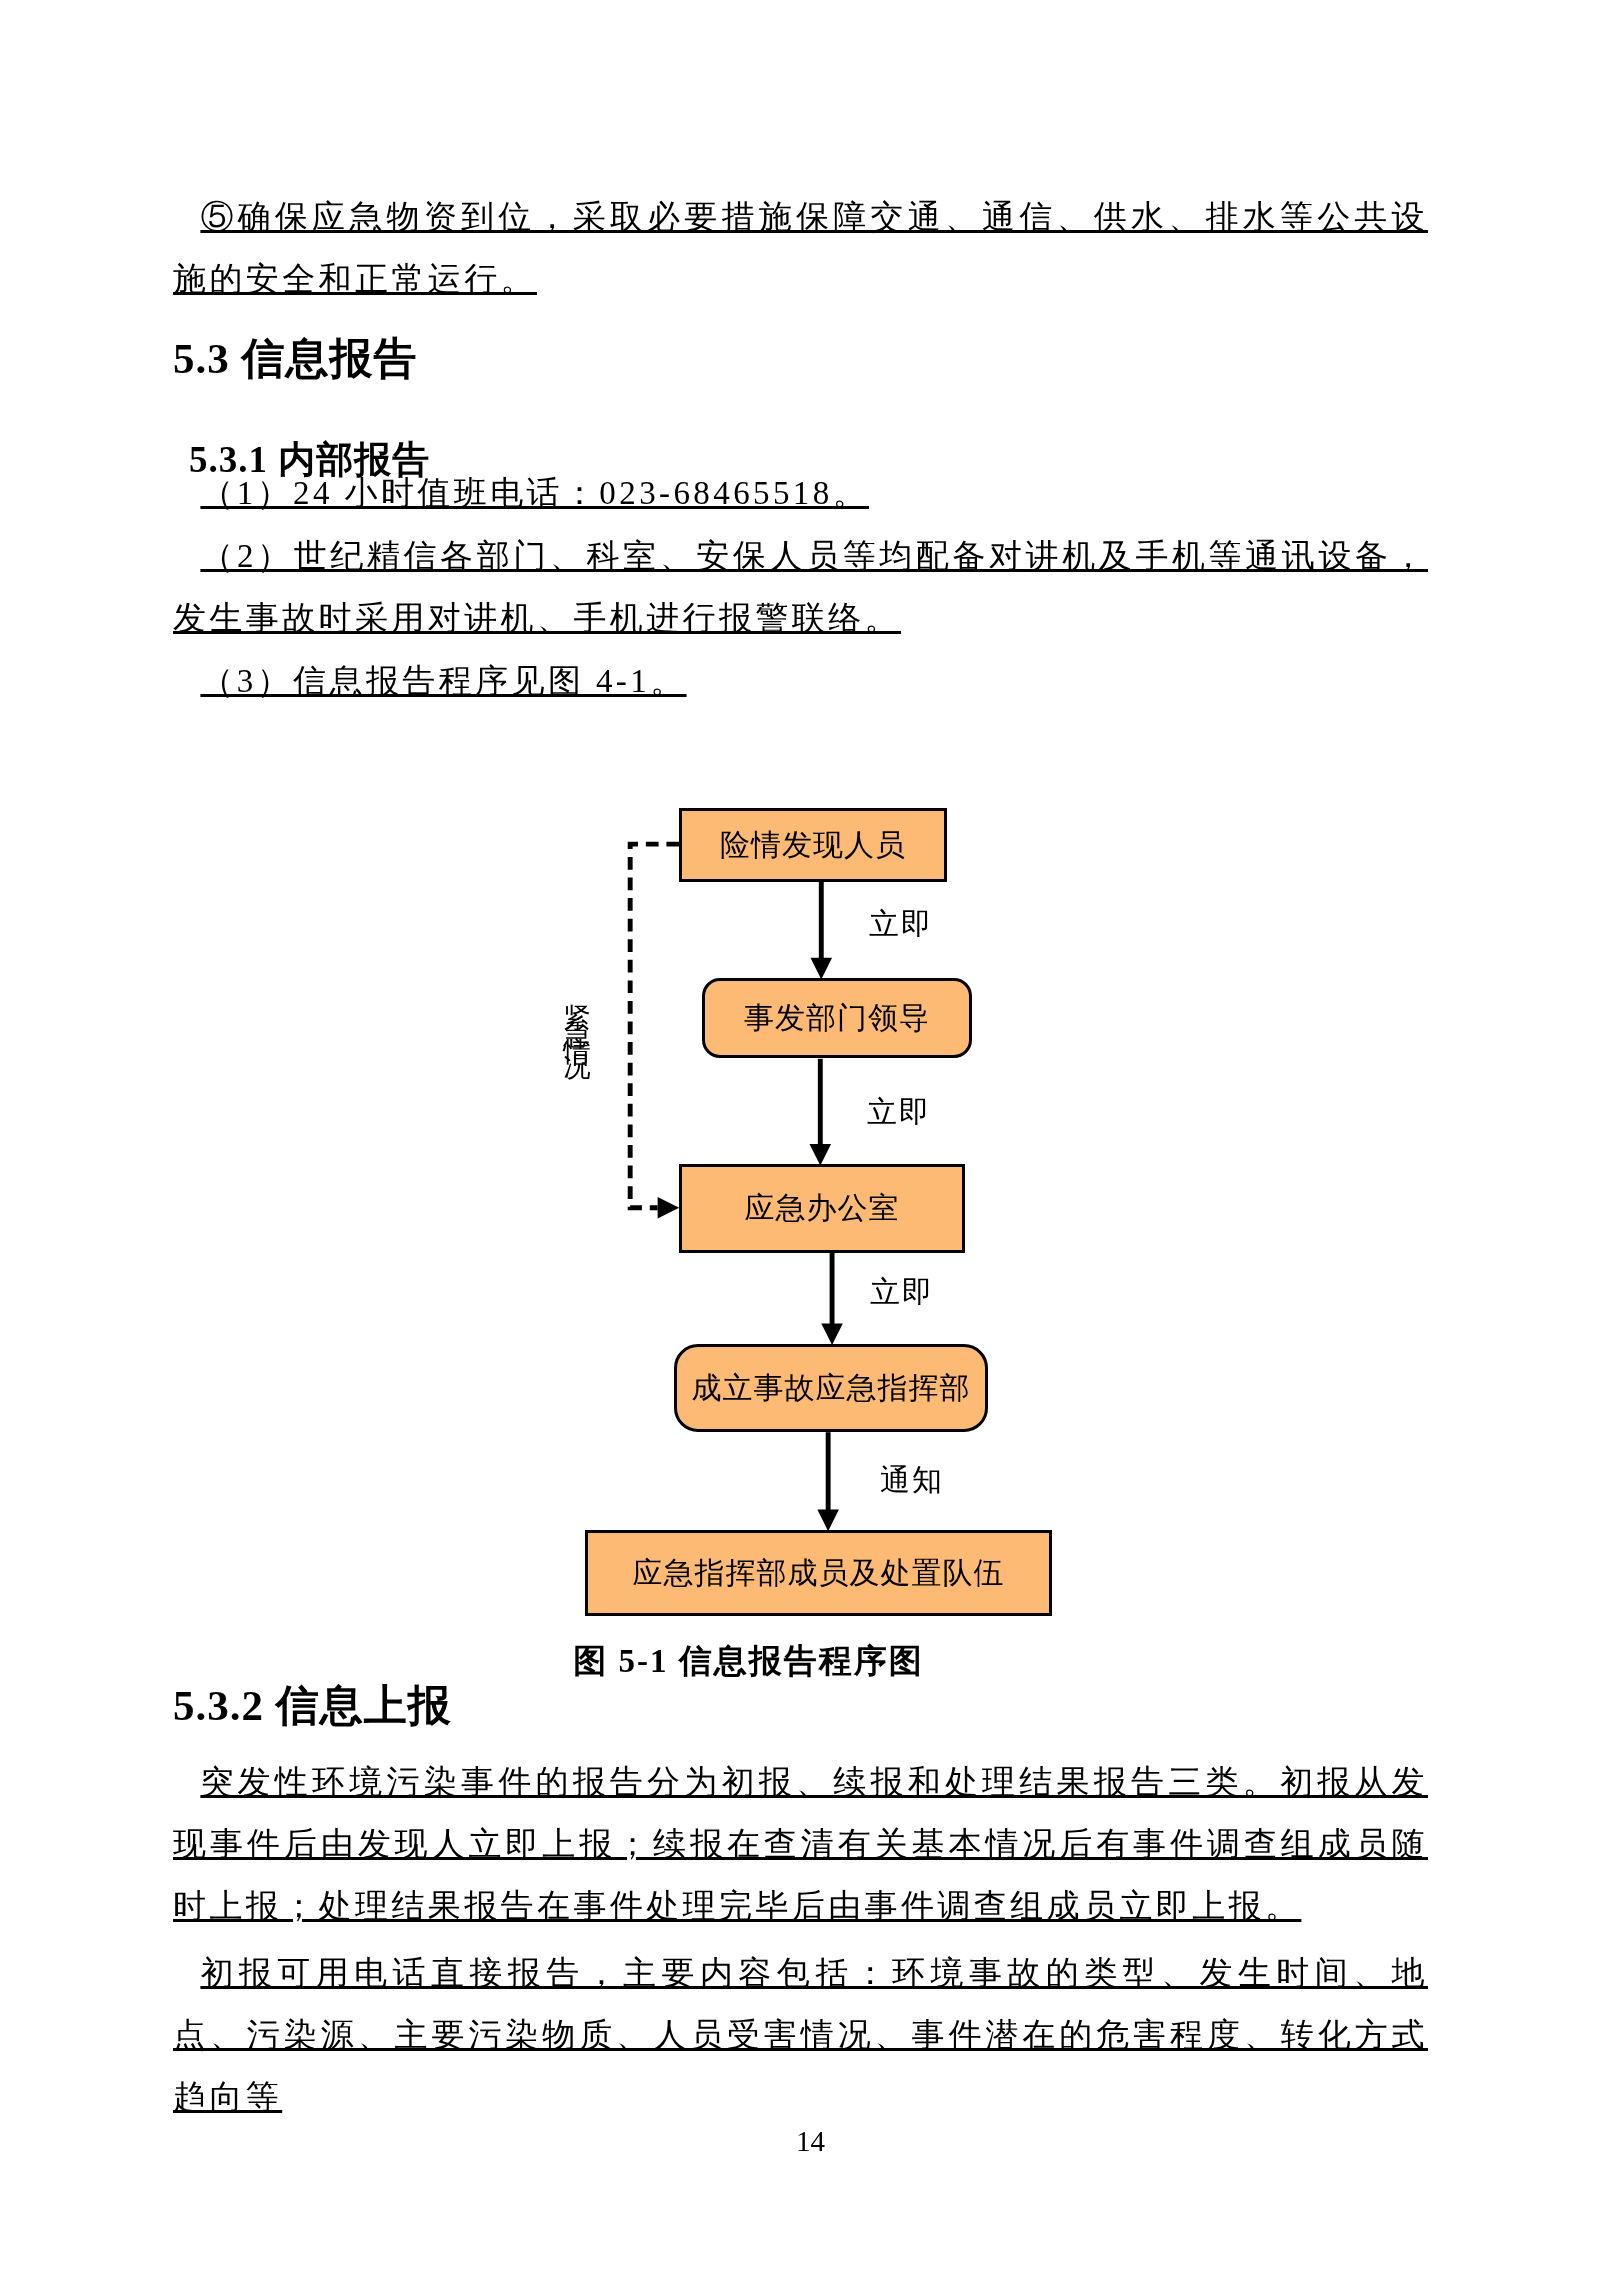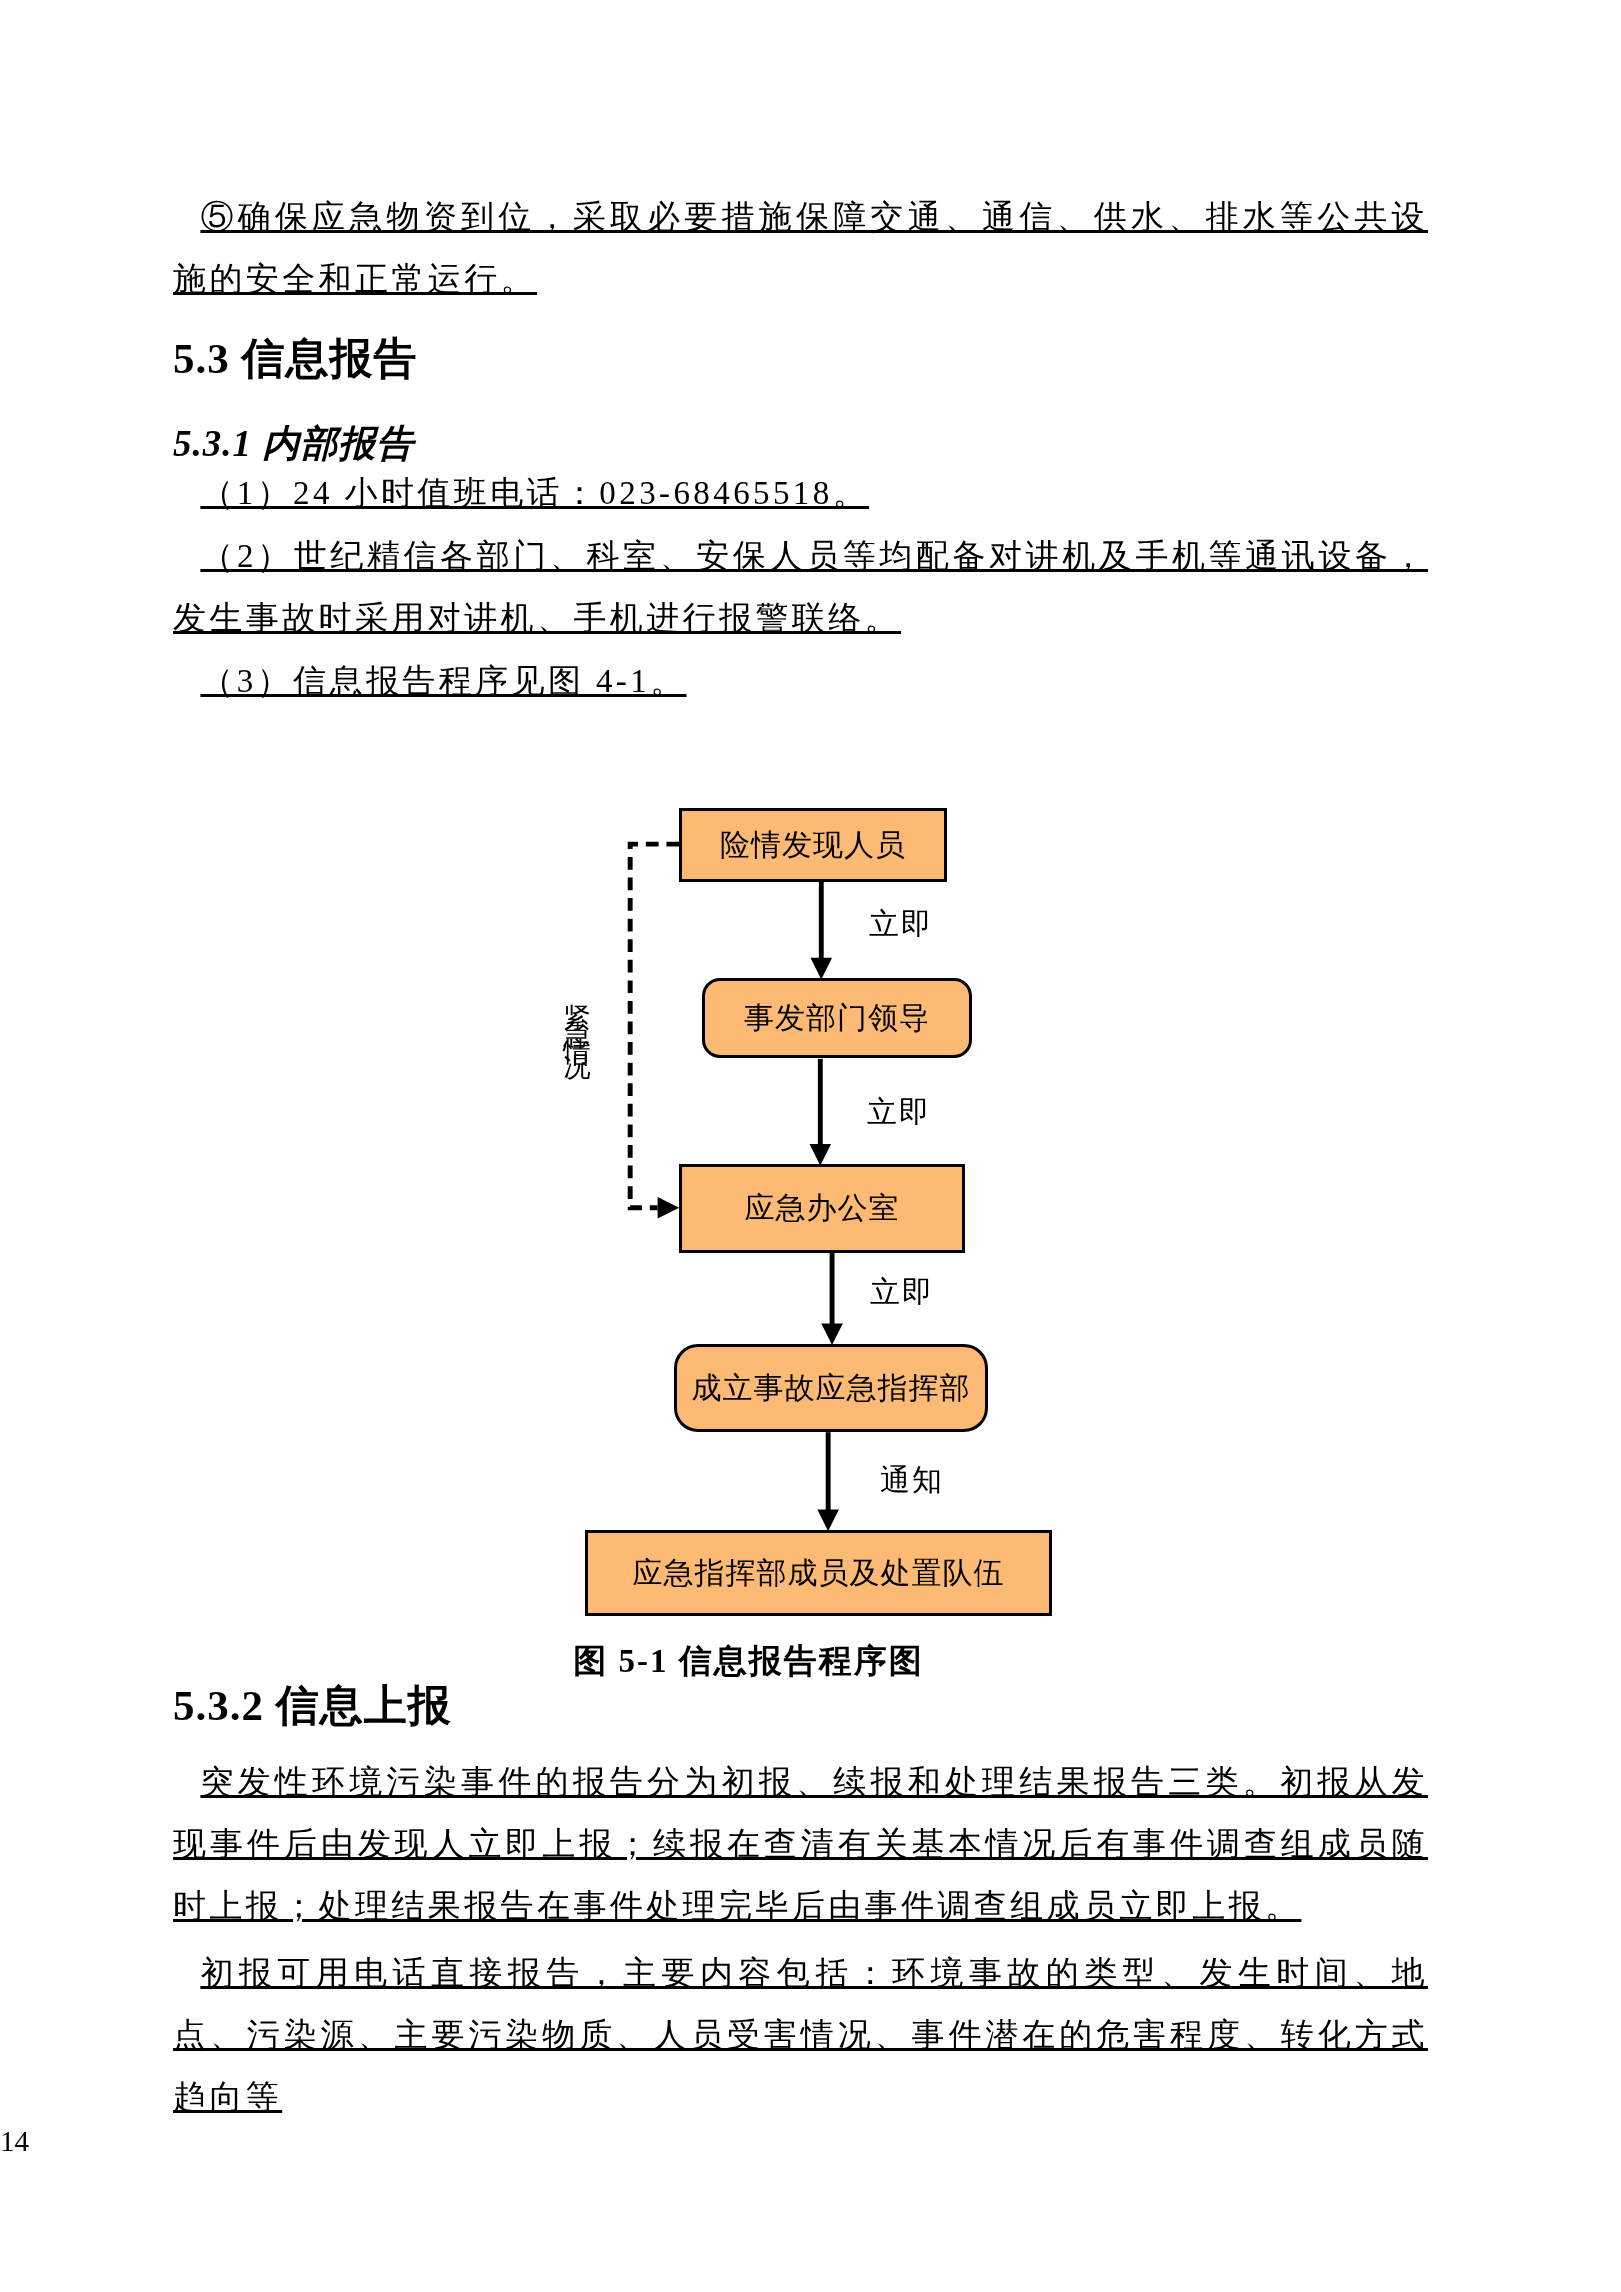--- a/index.html
+++ b/index.html
@@ -19,41 +19,41 @@
     text-align:justify;text-align-last:left;
     margin:0;
   }
   .indent{text-indent:27.4px;text-decoration:underline;}
   .h-major{
     left:173px;margin:0;
     font-size:43px;line-height:47px;font-weight:bold;
     letter-spacing:1px;white-space:nowrap;
   }
   .h-minor{
-    left:173px;margin:0;
+    left:173px;margin:16px;
     font-size:37px;line-height:41px;font-weight:bold;
-    letter-spacing:1px;white-space:nowrap;font-style:italic;
+    letter-spacing:1px;white-space:nowrap;
   }
   .p-intro{top:186px;}
   .h-53{top:335px;}
   .h-531{top:423px;}
   .p-item1{top:462px;}
   .p-item2{top:525px;}
   .p-item3{top:650px;}
   .h-532{top:1682px;}
   .p-report{top:1751px;}
   .p-initial{top:1942px;}
   .figure-caption{
     top:1639px;left:0;width:1497px;
     text-align:center;font-size:33px;font-weight:bold;
     letter-spacing:2px;margin:0;
   }
   .page-number{
     top:2125px;left:0;width:1621px;
-    font-size:29px;margin:0;
+    text-align:center;font-size:29px;margin:0;
   }
   
   .fc-svg{left:0;top:0;pointer-events:none;}
   .fc-node{
     border:3.9px solid #000000;
     background:#fdba74;
     box-sizing:border-box;
     display:flex;align-items:center;justify-content:center;
     font-size:30px;letter-spacing:1px;white-space:nowrap;
   }

